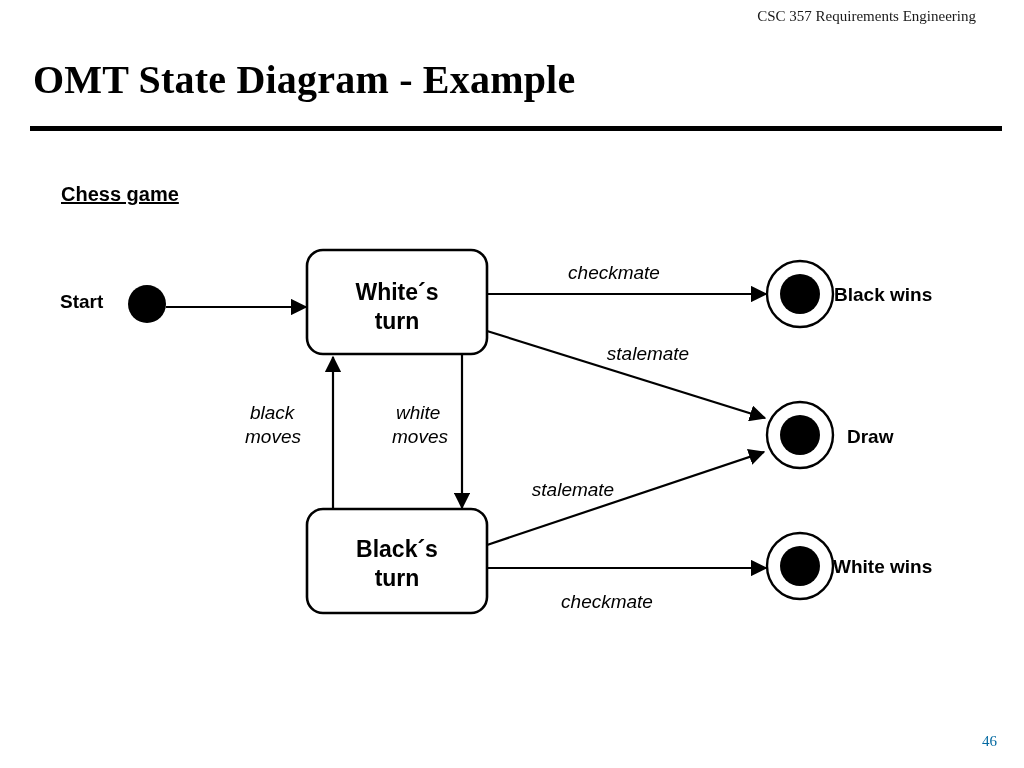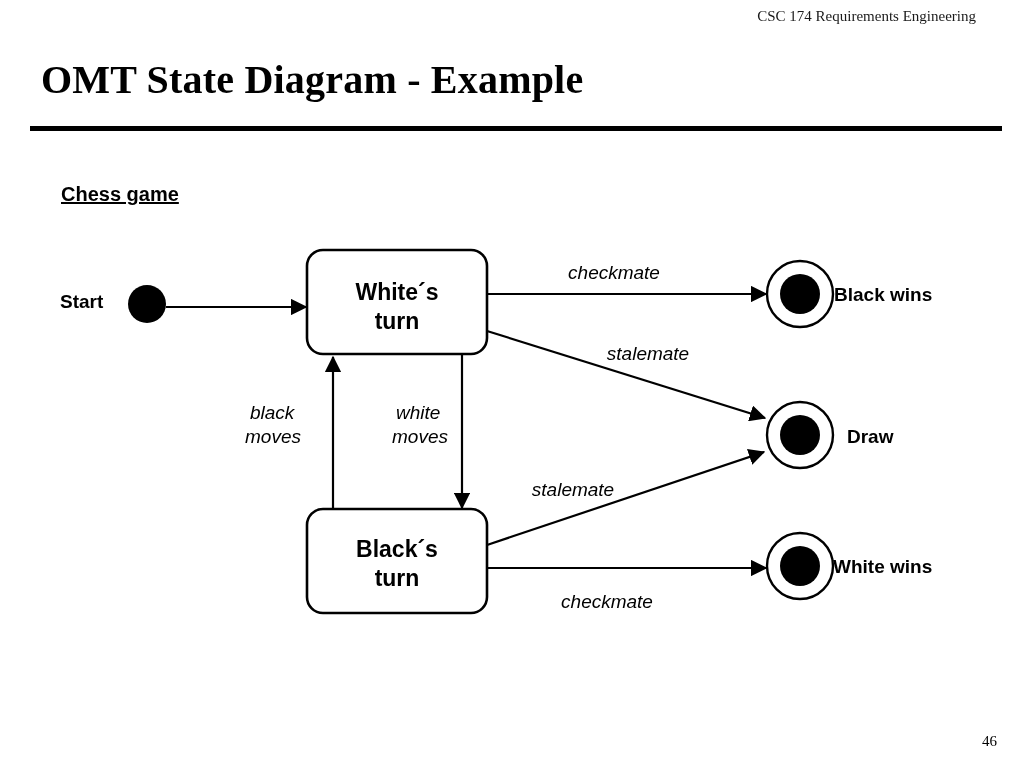--- a/index.html
+++ b/index.html
@@ -27,21 +27,21 @@
     top: 8px;
     right: 48px;
     font-family: "Liberation Serif", serif;
     font-size: 15px;
     color: #1a1a1a;
     white-space: nowrap;
   }
 
   .slide-title {
     position: absolute;
-    left: 41px;
+    left: 33px;
     top: 56px;
     font-family: "Liberation Serif", serif;
     font-weight: bold;
     font-size: 40px;
     letter-spacing: 0.2px;
     color: #000000;
     white-space: nowrap;
   }
 
   .title-rule {
@@ -64,21 +64,21 @@
     white-space: nowrap;
     text-decoration: underline;
   }
 
   .page-number {
     position: absolute;
     right: 27px;
     bottom: 18px;
     font-family: "Liberation Serif", serif;
     font-size: 15px;
-    color: #000000;
+    color: #0369a1;
   }
 
   
   #diagram {
     position: absolute;
     left: 0;
     top: 0;
     width: 1024px;
     height: 768px;
   }
@@ -126,21 +126,21 @@
     font-size: 19px;
     fill: #000000;
   }
   text.edge-label.mid { text-anchor: middle; }
 </style>
 </head>
 <body>
 
 <div id="slide">
 
-  <div class="course-header">CSC 174 Requirements Engineering</div>
+  <div class="course-header">CSC 357 Requirements Engineering</div>
 
   <div class="slide-title">OMT State Diagram - Example</div>
 
   <div class="title-rule"></div>
 
   <div class="diagram-caption">Chess game</div>
 
   <svg id="diagram" viewBox="0 0 1024 768">
     <defs>
       <marker id="arrow" viewBox="0 0 10 10" refX="9.2" refY="5" markerWidth="7.5" markerHeight="7.5" orient="auto-start-reverse">

